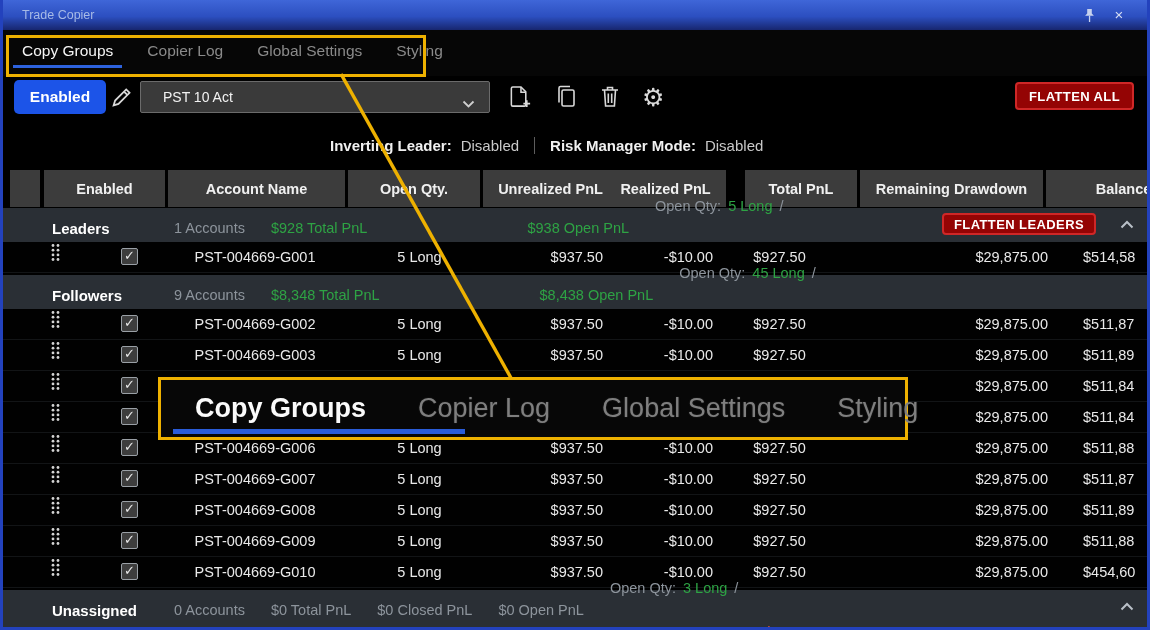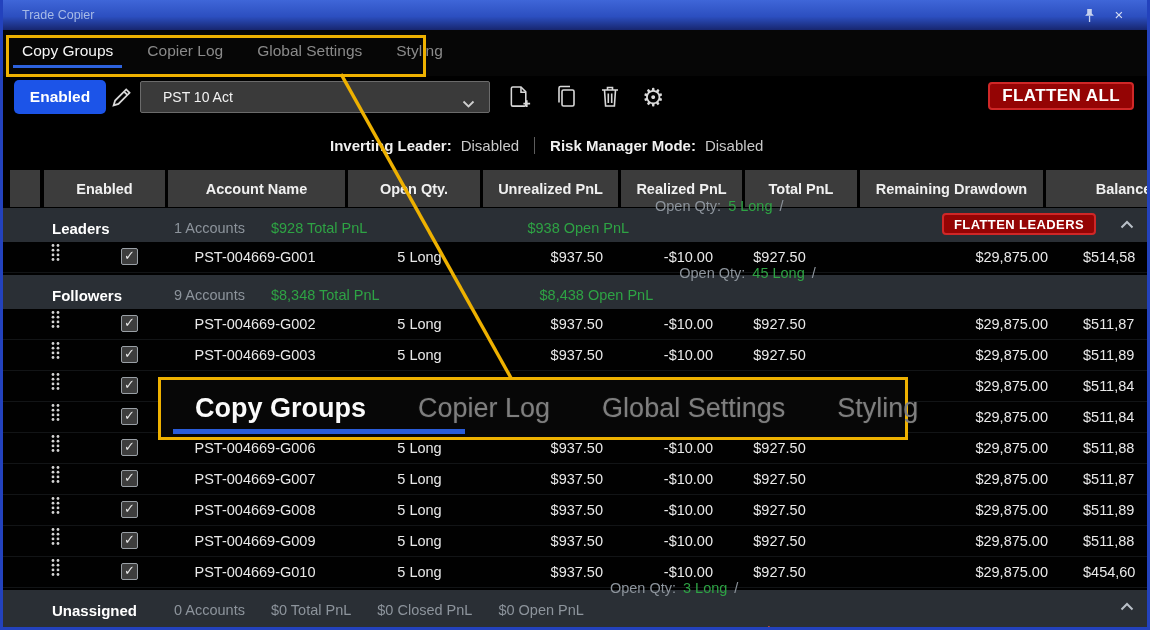--- a/index.html
+++ b/index.html
@@ -30,21 +30,21 @@
   .pencil{position:absolute;left:110px;top:10px;cursor:pointer;}
   .dropdown{position:absolute;left:140px;top:5px;width:350px;height:32px;background:#3a3a3a;
     border:1px solid #6b6b6b;border-radius:2px;display:flex;align-items:center;cursor:pointer;box-sizing:border-box;}
   .dropdown .val{margin-left:22px;font-size:14px;color:#f2f2f2;}
   .dropdown .chev{position:absolute;right:14px;top:12px;}
   .tool-icons{position:absolute;left:508px;top:8px;display:flex;gap:21px;align-items:center;}
   .tool-icons .ticon{cursor:pointer;display:flex;align-items:center;}
   .gear-glyph{font-size:25px;color:#d9d9d9;line-height:26px;}
   .flatten{background:#940404;color:#fff;border:2px solid #cf2727;border-radius:4px;
     font-family:inherit;font-weight:bold;letter-spacing:.4px;cursor:pointer;}
-  .flatten-all{position:absolute;right:16px;top:6px;height:28px;padding:0 12px;font-size:17px;}
+  .flatten-all{position:absolute;right:16px;top:6px;height:28px;padding:0 12px;font-size:13px;}
   
   .statusrow{position:absolute;top:132px;left:330px;height:26px;display:flex;align-items:center;gap:9px;}
   .statusrow .lbl{font-size:15px;font-weight:bold;color:#f0f0f0;}
   .statusrow .valtxt{font-size:15px;color:#c9c9c9;}
   .statusrow .sep{width:1px;height:17px;background:#5d5d5d;margin:0 6px;}
   
   .thead{position:absolute;top:170px;left:0;right:0;height:37px;}
   .th{position:absolute;top:0;height:37px;background:#3c3c3c;color:#f0f0f0;font-size:14.5px;font-weight:bold;
     display:flex;align-items:center;justify-content:center;box-sizing:border-box;}
   
@@ -156,21 +156,21 @@
     <span class="lbl">Risk Manager Mode:</span>
     <span class="valtxt">Disabled</span>
   </div>
 
   <div class="thead">
       <div class="th" style="left: 10px; width: 30px;"></div>
       <div class="th" style="left: 44px; width: 121px;">Enabled</div>
       <div class="th" style="left: 168px; width: 177px;">Account Name</div>
       <div class="th" style="left: 348px; width: 132px;">Open Qty.</div>
       <div class="th" style="left: 483px; width: 135px;">Unrealized PnL</div>
-      <div class="th" style="left: 621px; width: 121px;">Realized PnL</div>
+      <div class="th" style="left: 605px; width: 121px;">Realized PnL</div>
       <div class="th" style="left: 745px; width: 112px;">Total PnL</div>
       <div class="th" style="left: 860px; width: 183px;">Remaining Drawdown</div>
       <div class="th" style="left: 1046px; width: 155px;">Balance</div>
     </div>
 
   <div id="tbody">
       <div class="sec" style="top: 208px;">
         <span class="sec-label">Leaders</span>
         <span class="stat stat-muted">1 Accounts</span>
         <span class="stat stat-green">$928 Total PnL</span>

